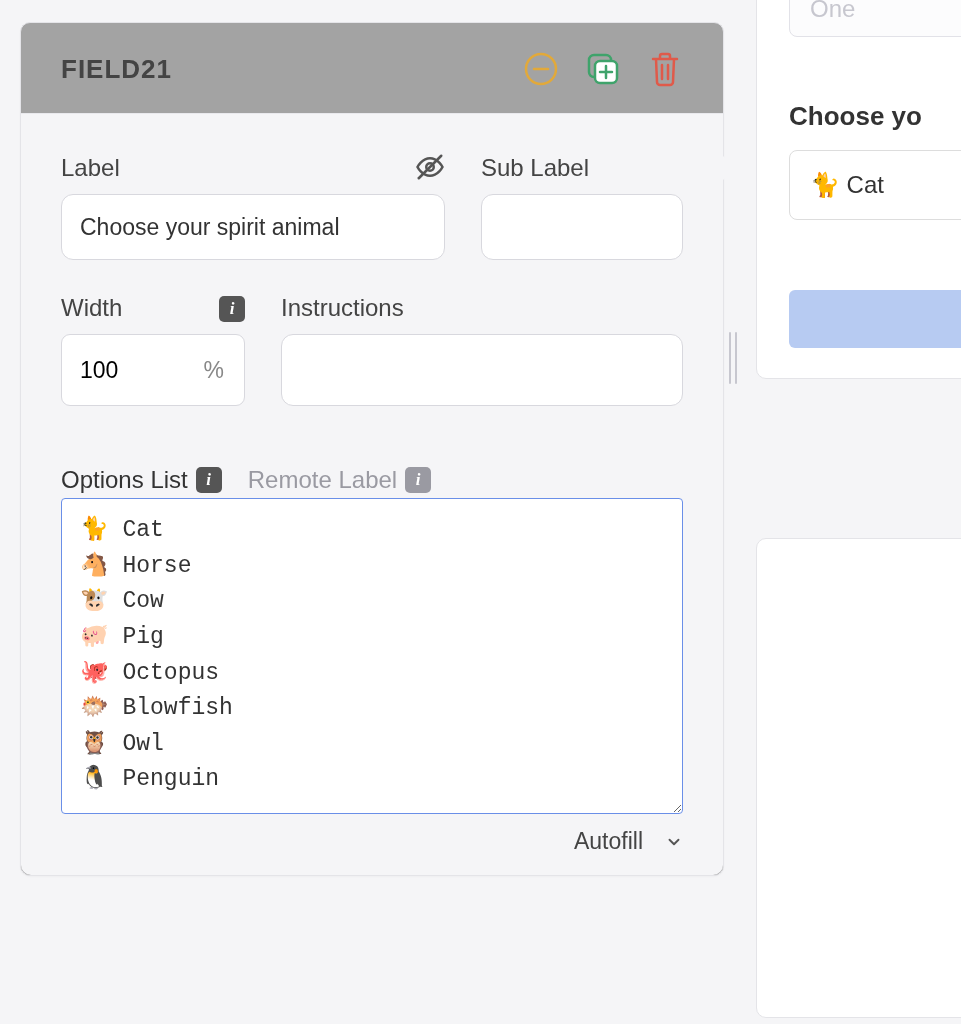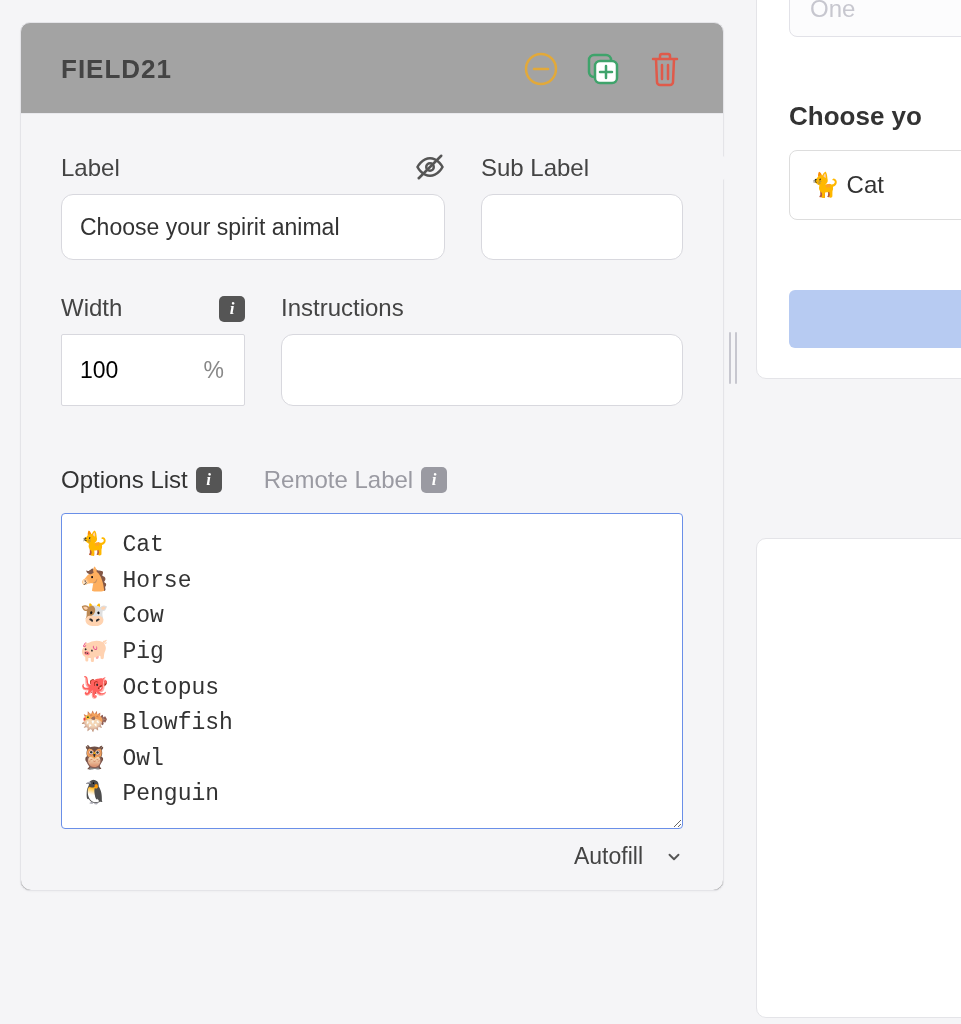--- a/index.html
+++ b/index.html
@@ -117,21 +117,21 @@
     padding: 0 18px;
     font-size: 23px;
     color: #333;
     width: 100%;
   }
   .input-group {
     display: flex;
     align-items: center;
     background: #fff;
     border: 1px solid #d8d8de;
-    border-radius: 2px;
+    border-radius: 9px;
     height: 72px;
   }
   .input-group input {
     border: none;
     outline: none;
     font-size: 23px;
     padding: 0 18px;
     flex: 1;
     width: 100%;
     height: 100%;
@@ -140,22 +140,22 @@
   .input-suffix {
     padding-right: 20px;
     color: #888;
     font-size: 23px;
   }
 
   
   .tabs-row {
     display: flex;
     align-items: center;
-    gap: 42px;
-    margin-bottom: 19px;
+    gap: 26px;
+    margin-bottom: 4px;
   }
   .tab {
     display: flex;
     align-items: center;
     font-size: 24px;
   }
   .tab.active { color: #333; }
   .tab.inactive { color: #9a9aa2; }
   .tab.inactive .info-badge { background: #9a9aa2; }
 

